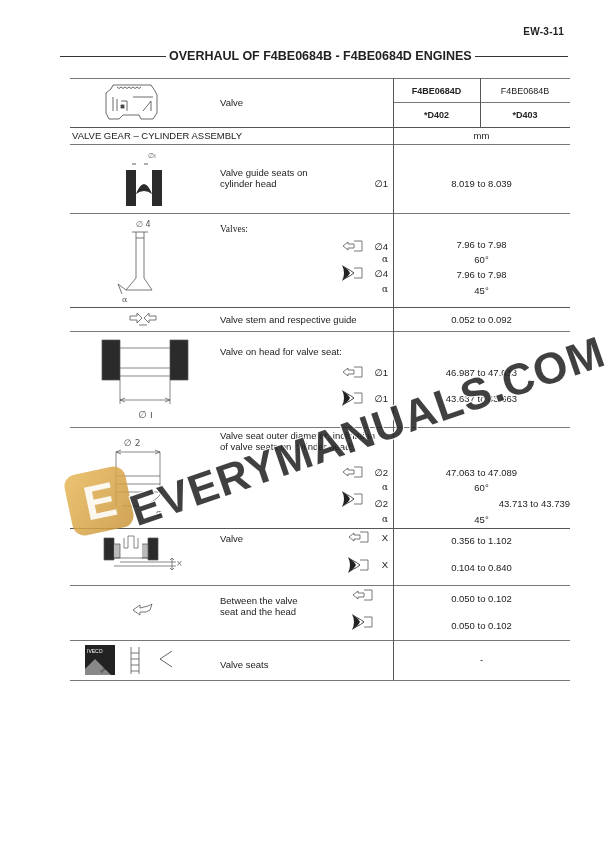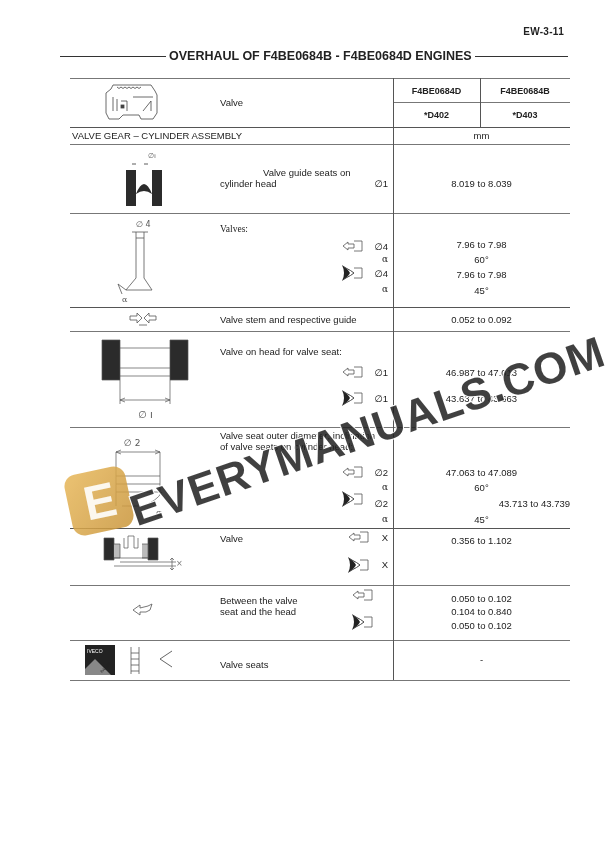--- a/index.html
+++ b/index.html
@@ -49,35 +49,35 @@
   <svg width="60" height="42" viewBox="0 0 60 42" fill="none" stroke="#444" stroke-width="0.8">
     <path d="M10 4 L48 4 L52 10 L54 14 L54 32 L50 38 L38 38 L36 34 L20 34 L16 38 L6 38 L3 32 L3 12 L8 8 Z"></path>
     <path d="M14 6 q2 3 4 0 q2 3 4 0 q2 3 4 0 q2 3 4 0 q2 3 4 0 q2 3 4 0"></path>
     <path d="M10 16 L10 30 M14 18 L14 30 M18 20 L24 20 L24 30"></path>
     <rect x="18" y="24" width="3" height="3" fill="#444"></rect>
     <path d="M30 16 L50 16 M40 30 L48 20 L48 30"></path>
   </svg>
 </div>
 <div class="abs txt" style="left:220px;top:97px;">Valve</div>
 <div class="abs txt ctr" style="left:393px;width:87px;top:86px;font-weight:bold;font-size:9px;">F4BE0684D</div>
-<div class="abs txt ctr" style="left:480px;width:90px;top:86px;font-weight:bold;font-size:9px;">F4BE0684B</div>
+<div class="abs txt ctr" style="left:480px;width:90px;top:86px;font-weight:normal;font-size:9px;">F4BE0684B</div>
 <div class="abs txt ctr" style="left:393px;width:87px;top:110px;font-weight:bold;font-size:9px;">*D402</div>
 <div class="abs txt ctr" style="left:480px;width:90px;top:110px;font-weight:bold;font-size:9px;">*D403</div>
 <div class="abs txt" style="left:72px;top:130px;">VALVE GEAR – CYLINDER ASSEMBLY</div>
 <div class="abs txt ctr" style="left:393px;width:177px;top:130px;text-align:center;">mm</div>
 
 <div class="abs icon" style="left:124px;top:150px;">
   <svg width="40" height="58" viewBox="0 0 40 58">
     <text x="24" y="8" font-size="7" fill="#666" font-family="DejaVu Sans, sans-serif">∅ı</text>
     <path d="M8 14 L12 14 M20 14 L24 14" stroke="#333" stroke-width="0.8"></path>
     <path d="M2 20 L12 20 L12 44 Q16 34 20 34 Q24 34 28 44 L28 20 L38 20 L38 56 L2 56 Z" fill="#2b2b2b"></path>
     <path d="M12 44 Q20 38 28 44 L28 56 L12 56 Z" fill="#fff"></path>
   </svg>
 </div>
-<div class="abs txt" style="left:220px;top:167px;margin-left:43px;">Valve guide seats on</div>
+<div class="abs txt" style="left:220px;top:167px;">Valve guide seats on</div>
 <div class="abs txt" style="left:220px;top:178px;">cylinder head</div>
 <div class="abs sym" style="left:340px;width:48px;top:178px;">∅1</div>
 <div class="abs txt ctr" style="left:393px;width:177px;top:178px;">8.019 to 8.039</div>
 
 <div class="abs icon" style="left:112px;top:218px;">
   <svg width="50" height="86" viewBox="0 0 50 86" fill="none" stroke="#555" stroke-width="0.8">
     <text x="24" y="9" font-size="8" fill="#555" stroke="none" font-family="DejaVu Sans, sans-serif">∅ 4</text>
     <path d="M20 14 L36 14"></path>
     <path d="M24 14 L24 60 L14 72 L40 72 L32 60 L32 14"></path>
     <path d="M24 20 L32 20"></path>
@@ -203,21 +203,21 @@
 <div class="abs sym" style="left:360px;width:28px;top:532px;">X</div>
 <div class="abs icon" style="left:346px;top:555px;">
   <svg width="26" height="20" viewBox="0 0 26 20">
       <path d="M2 2 Q8 6 10 10 Q8 14 2 18 Q6 10 2 2 Z" fill="#222"></path>
       <path d="M4 4 Q12 8 14 10 Q12 12 4 16" fill="none" stroke="#444"></path>
       <path d="M14 5 L22 5 L22 15 L14 15" fill="none" stroke="#555" stroke-width="0.8"></path>
     </svg>
 </div>
 <div class="abs sym" style="left:360px;width:28px;top:559px;">X</div>
 <div class="abs txt ctr" style="left:393px;width:177px;top:535px;">0.356 to 1.102</div>
-<div class="abs txt ctr" style="left:393px;width:177px;top:562px;margin-top:44px;">0.104 to 0.840</div>
+<div class="abs txt ctr" style="left:393px;width:177px;top:562px;">0.104 to 0.840</div>
 
 <div class="abs icon" style="left:132px;top:603px;">
   <svg width="22" height="14" viewBox="0 0 22 14" fill="none" stroke="#555" stroke-width="0.8">
       <path d="M1 7 L8 2 L8 5 L16 3 L20 1 L18 7 L14 9 L8 9 L8 12 Z"></path>
     </svg>
 </div>
 <div class="abs txt" style="left:220px;top:595px;">Between the valve</div>
 <div class="abs txt" style="left:220px;top:606px;">seat and the head</div>
 <div class="abs icon" style="left:352px;top:589px;">
   <svg width="24" height="12" viewBox="0 0 24 12" fill="none" stroke="#555" stroke-width="0.8">

